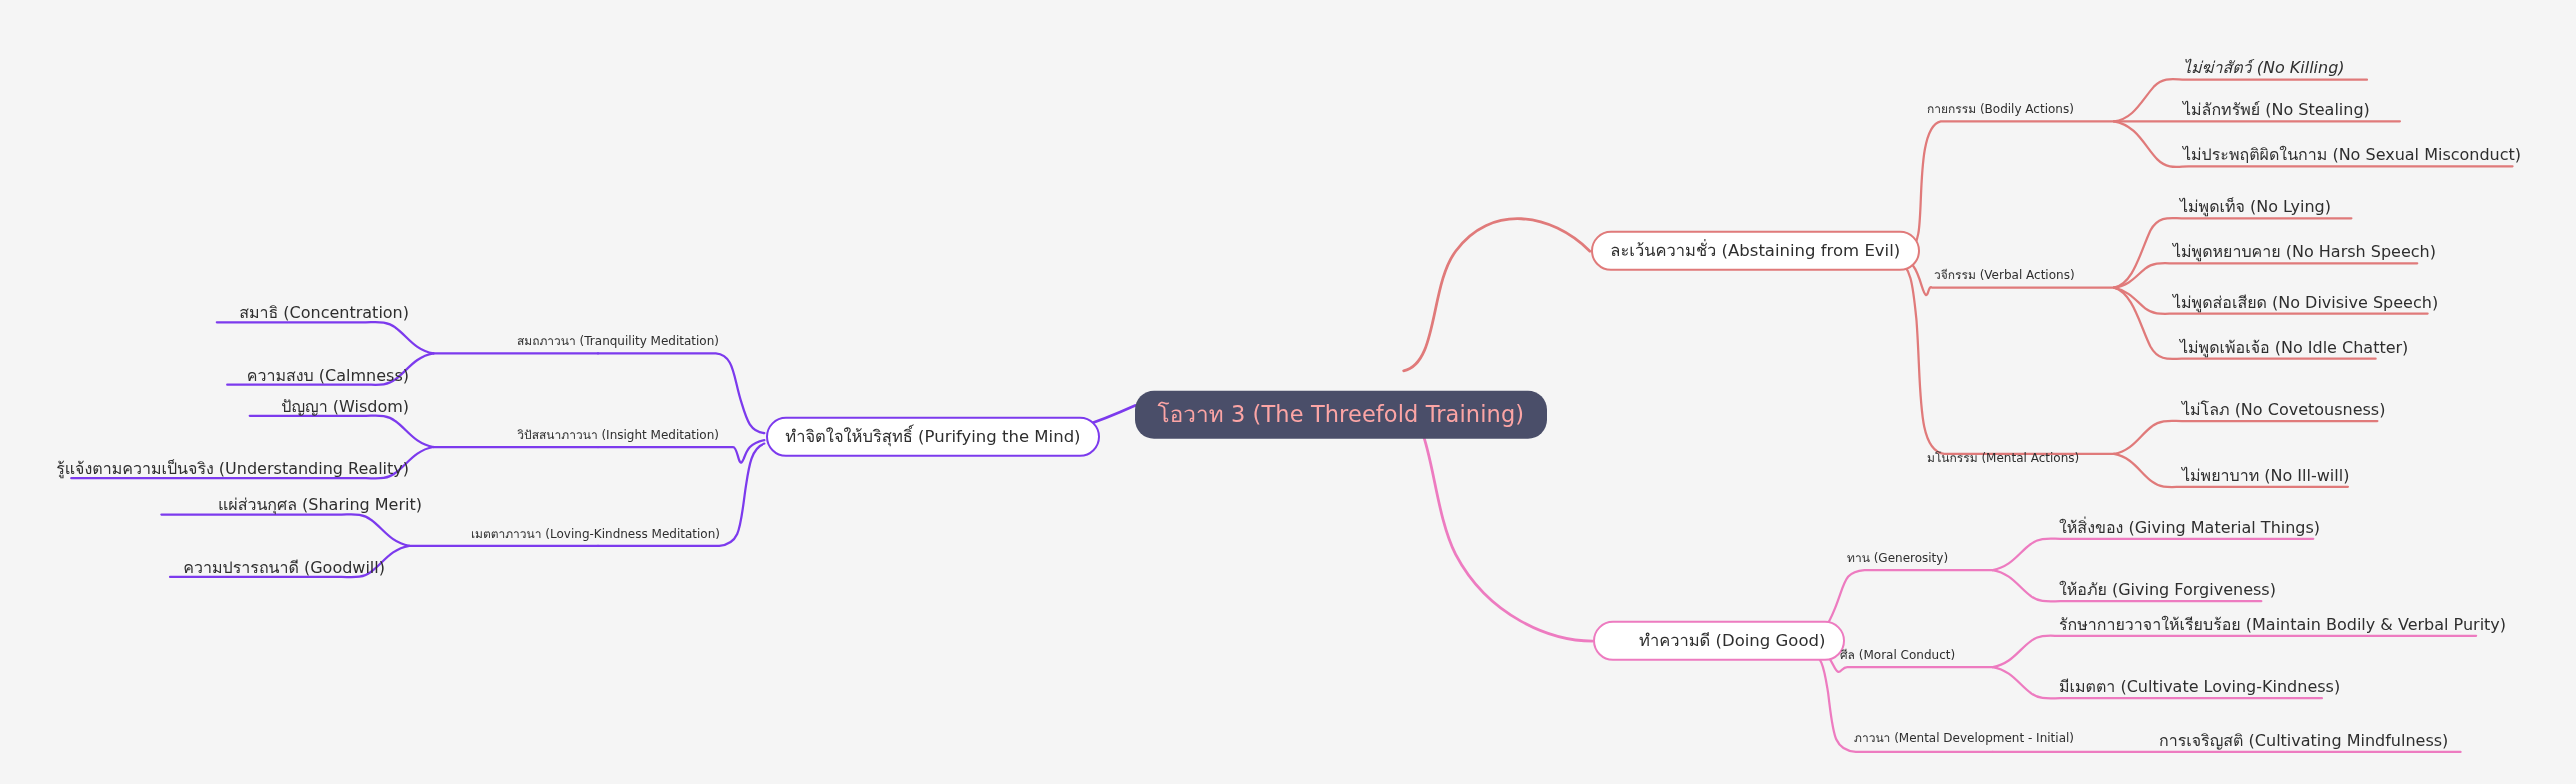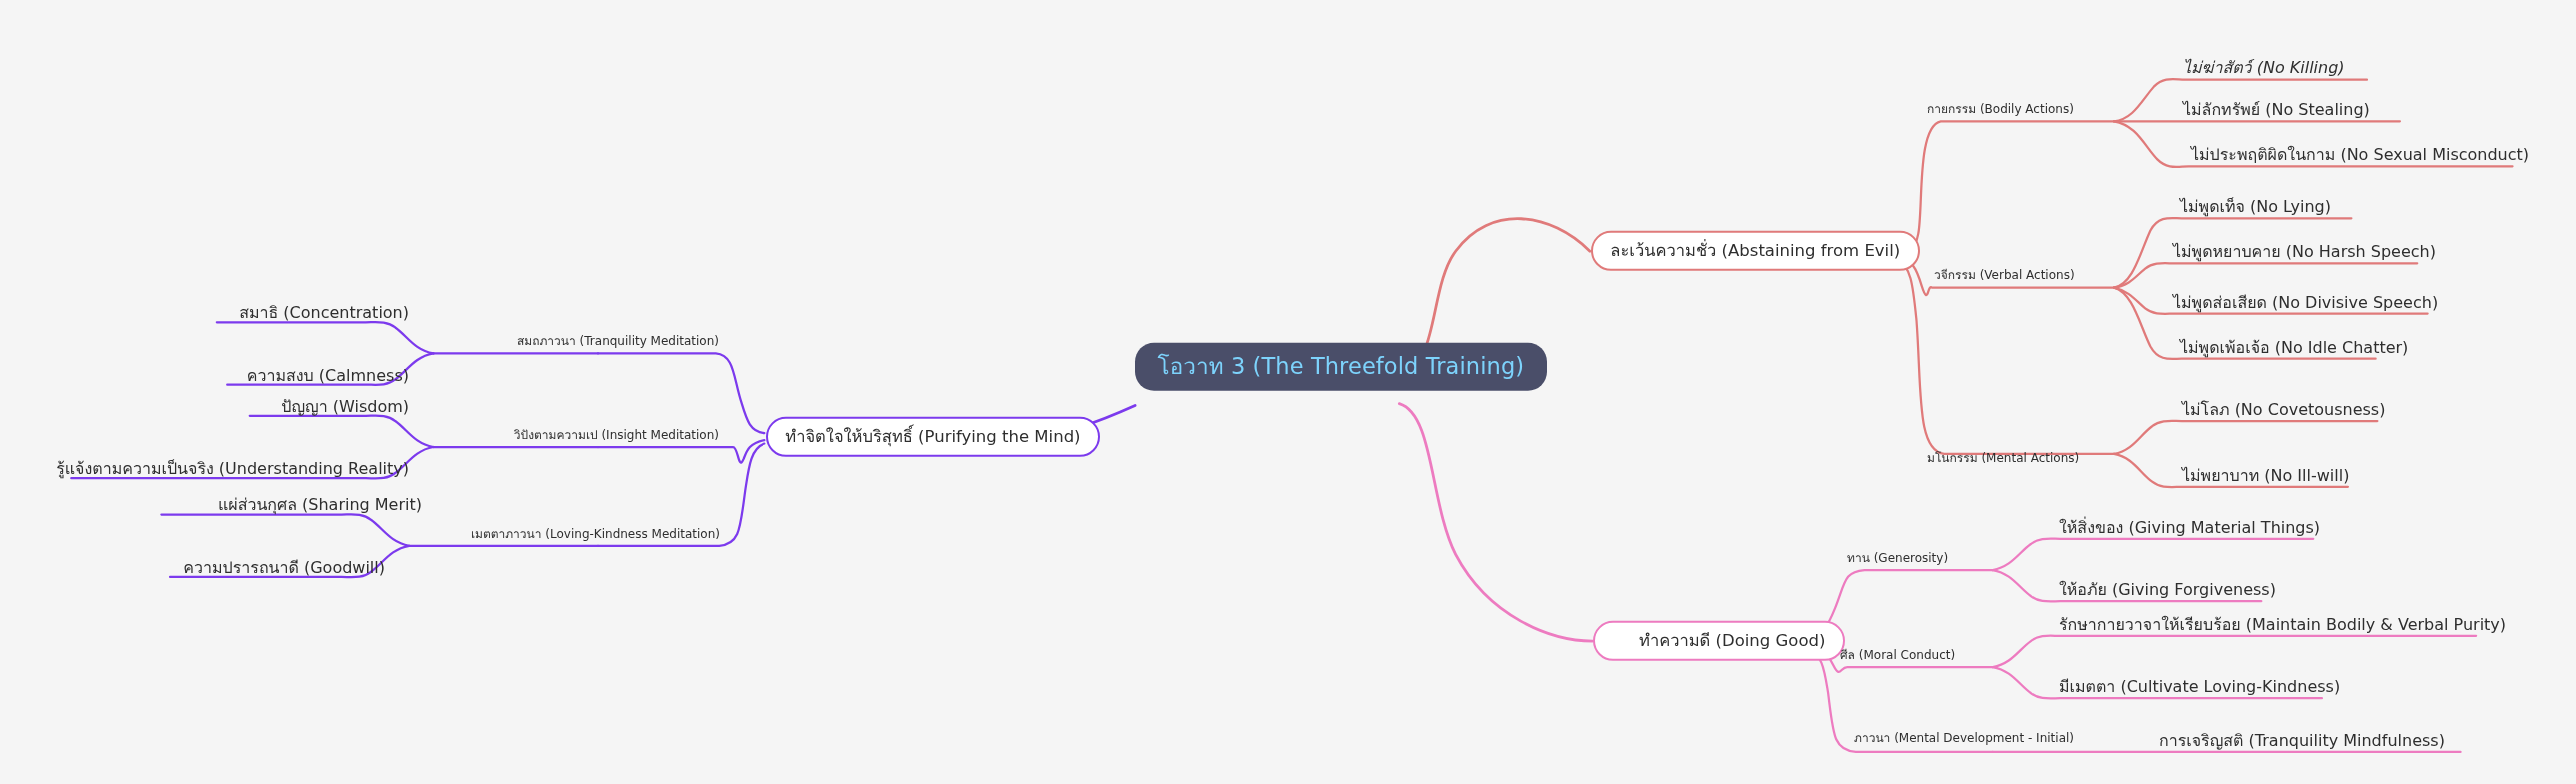--- a/index.html
+++ b/index.html
@@ -28,25 +28,26 @@
   .node {
     position: absolute;
     white-space: nowrap;
     color: #2e2e2e;
     line-height: 1.15;
   }
 
   
   .root-node {
     background: #4a4e69;
-    color: #7dd3fc;
+    color: #fca5a5;
     border-radius: 19px;
     font-size: 22.5px;
     padding: 11.3px 22.5px;
     letter-spacing: 0.1px;
+    margin-top: 48px;
   }
 
   
   .l1-node {
     background: #ffffff;
     border: 2.2px solid #999;
     border-radius: 20px;
     font-size: 16.5px;
     padding: 8.7px 17.3px;
   }
@@ -128,21 +129,21 @@
 
   <div class="node l2-node" style="left:1927px; top:103px;">
     <span>กายกรรม (Bodily Actions)</span>
   </div>
   <div class="node leaf-node" style="left:2183px; top:59px;font-style:italic;">
     <span>ไม่ฆ่าสัตว์ (No Killing)</span>
   </div>
   <div class="node leaf-node" style="left:2183px; top:101px;">
     <span>ไม่ลักทรัพย์ (No Stealing)</span>
   </div>
-  <div class="node leaf-node" style="left:2183px; top:146px;margin-left:8px;">
+  <div class="node leaf-node" style="left:2183px; top:146px;">
     <span>ไม่ประพฤติผิดในกาม (No Sexual Misconduct)</span>
   </div>
 
   <div class="node l2-node" style="left:1934px; top:269px;">
     <span>วจีกรรม (Verbal Actions)</span>
   </div>
   <div class="node leaf-node" style="left:2180px; top:198px;">
     <span>ไม่พูดเท็จ (No Lying)</span>
   </div>
   <div class="node leaf-node" style="left:2173px; top:243px;">
@@ -186,39 +187,39 @@
     <span>รักษากายวาจาให้เรียบร้อย (Maintain Bodily &amp; Verbal Purity)</span>
   </div>
   <div class="node leaf-node" style="left:2059px; top:678px;">
     <span>มีเมตตา (Cultivate Loving-Kindness)</span>
   </div>
 
   <div class="node l2-node" style="left:1854px; top:732px;">
     <span>ภาวนา (Mental Development - Initial)</span>
   </div>
   <div class="node leaf-node" style="left:2159px; top:732px;">
-    <span>การเจริญสติ (Tranquility Mindfulness)</span>
+    <span>การเจริญสติ (Cultivating Mindfulness)</span>
   </div>
 
   <div class="node l1-node l1-purple" style="left:766px; top:437px; transform:translateY(-50%);">
     <span>ทำจิตใจให้บริสุทธิ์ (Purifying the Mind)</span>
   </div>
 
   <div class="node l2-node align-right" style="left:459px; top:335px; width:260px;">
     <span>สมถภาวนา (Tranquility Meditation)</span>
   </div>
   <div class="node leaf-node align-right" style="left:0px; top:304px; width:409px;">
     <span>สมาธิ (Concentration)</span>
   </div>
   <div class="node leaf-node align-right" style="left:0px; top:367px; width:409px;">
     <span>ความสงบ (Calmness)</span>
   </div>
 
   <div class="node l2-node align-right" style="left:459px; top:429px; width:260px;">
-    <span>วิปังตามความเป (Insight Meditation)</span>
+    <span>วิปัสสนาภาวนา (Insight Meditation)</span>
   </div>
   <div class="node leaf-node align-right" style="left:0px; top:398px; width:409px;">
     <span>ปัญญา (Wisdom)</span>
   </div>
   <div class="node leaf-node align-right" style="left:0px; top:460px; width:409px;">
     <span>รู้แจ้งตามความเป็นจริง (Understanding Reality)</span>
   </div>
 
   <div class="node l2-node align-right" style="left:399px; top:528px; width:321px;">
     <span>เมตตาภาวนา (Loving-Kindness Meditation)</span>

